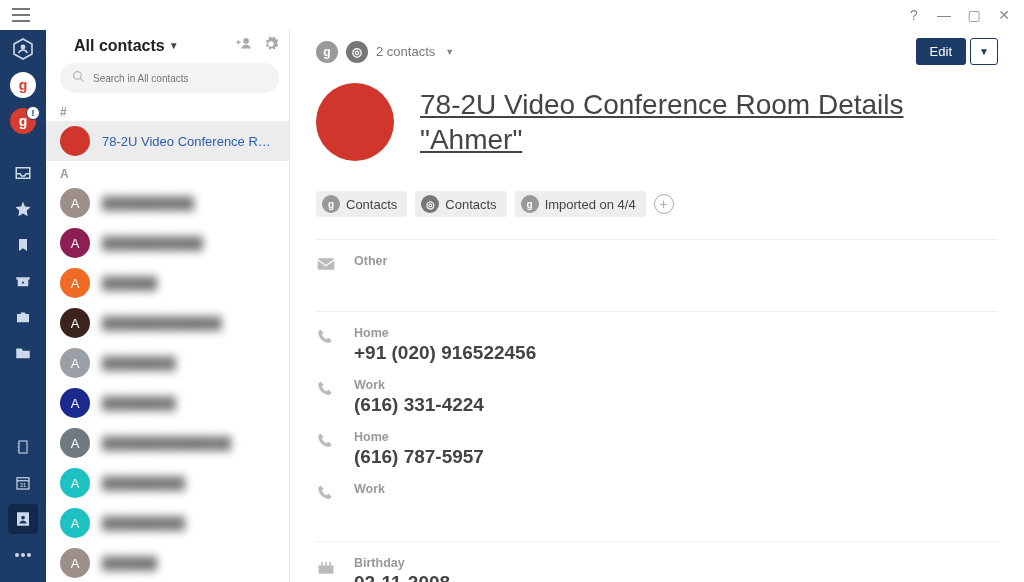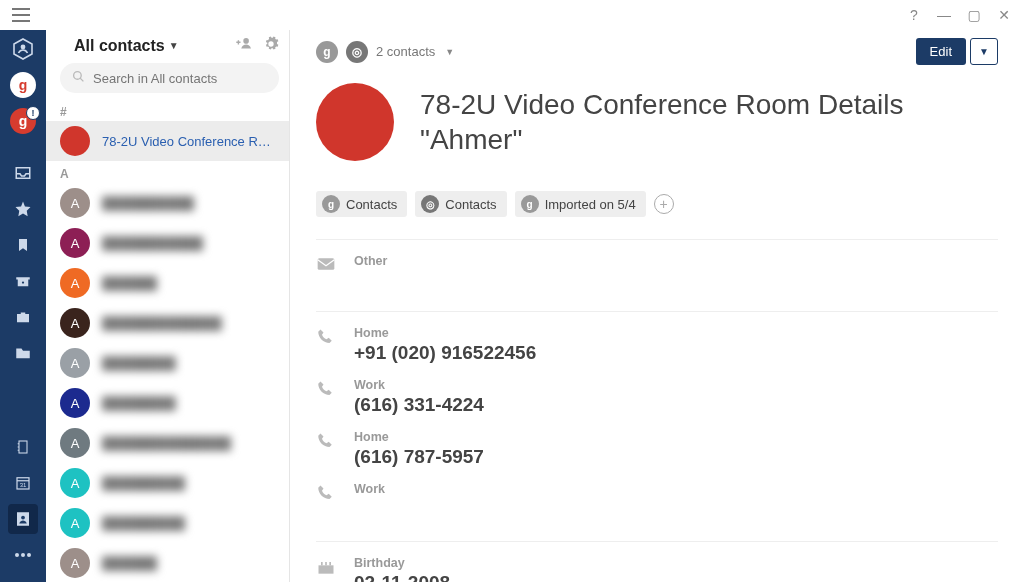--- a/index.html
+++ b/index.html
@@ -30,21 +30,21 @@
   .rail-sel { background:#11284a; border-radius:4px; }
 
   
   .listpanel { width:244px; border-right:1px solid #e5e5e5; display:flex; flex-direction:column; min-height:0; }
   .list-head { display:flex; align-items:center; padding:6px 10px 4px 28px; }
   .list-title { font-size:16px; font-weight:600; color:#222; flex:1; display:flex; align-items:center; gap:4px;}
   .list-title .caret { font-size:10px; color:#444;}
   .head-icons { display:flex; gap:10px; color:#999; }
   .head-icons span { cursor:pointer; }
   .searchbox { margin:4px 10px 6px 14px; height:30px; background:#f3f3f3; border-radius:15px; display:flex; align-items:center; padding:0 12px; color:#aaa; gap:8px;}
-  .searchbox input { border:none; background:transparent; outline:none; flex:1; font-size:13px; color:#555;}
+  .searchbox input { border:none; background:transparent; outline:none; flex:1; font-size:10px; color:#555;}
   .searchbox .mag { font-size:14px; color:#bbb;}
   .list-scroll { flex:1; overflow-y:auto; }
   .section-letter { padding:6px 14px 2px; font-size:12px; color:#999; font-weight:600;}
   .contact-row { height:40px; display:flex; align-items:center; gap:12px; padding:0 14px; cursor:pointer;}
   .contact-row.selected { background:#ececec; }
   .avatar { width:30px; height:30px; border-radius:50%; display:flex; align-items:center; justify-content:center; color:#fff; font-size:13px; font-weight:500; flex-shrink:0;}
   .contact-name { font-size:13px; color:#333; white-space:nowrap; overflow:hidden; text-overflow:ellipsis; }
   .contact-row.selected .contact-name { color:#2a5fb0; font-weight:500;}
   .contact-name.blur { filter: blur(4px); color:#777;}
 
@@ -53,21 +53,21 @@
   .detail-top { display:flex; align-items:center; justify-content:space-between; }
   .topleft { display:flex; align-items:center; gap:8px; color:#777; font-size:13px;}
   .chip { width:22px; height:22px; border-radius:50%; background:#999; color:#fff; display:inline-flex; align-items:center; justify-content:center; font-size:12px; font-weight:bold;}
   .caret-sm { font-size:9px; color:#888; margin-left:2px;}
   .topright { display:flex; gap:4px;margin-left:6px;}
   .edit-btn { background:#1c3b66; color:#fff; border:none; padding:6px 14px; border-radius:3px; font-size:13px; cursor:pointer;}
   .drop-btn { border:1px solid #1c3b66; background:#fff; color:#1c3b66; width:28px; border-radius:3px; display:flex; align-items:center; justify-content:center; cursor:pointer; font-size:10px;}
 
   .hero { display:flex; align-items:center; gap:26px; margin-top:18px;}
   .hero-avatar { width:78px; height:78px; border-radius:50%; background:#d0362c; flex-shrink:0;}
-  .hero-title { font-size:28px; color:#444; font-weight:400; line-height:1.25;}
+  .hero-title { font-size:28px; color:#444; font-weight:400; line-height:1.25;text-decoration:underline;}
 
   .tags { display:flex; gap:8px; margin-top:30px; align-items:center;}
   .tag { background:#eee; border-radius:3px; padding:4px 10px 4px 6px; display:flex; align-items:center; gap:6px; font-size:13px; color:#444;}
   .tag .mini { width:18px; height:18px; border-radius:50%; background:#999; color:#fff; font-size:10px; font-weight:bold; display:flex; align-items:center; justify-content:center;}
   .add-tag { width:20px; height:20px; border:1.5px solid #aaa; border-radius:50%; display:flex; align-items:center; justify-content:center; color:#aaa; font-size:14px; cursor:pointer;}
 
   .sect { border-top:1px solid #eee; margin-top:22px; padding-top:14px;}
   .sect:first-of-type { margin-top:30px; }
   .field { display:flex; gap:16px; margin-bottom:14px;font-weight:bold; }
   .ficon { width:22px; color:#bbb; padding-top:2px;}
@@ -290,21 +290,21 @@
       <div class="tag">
           <span class="mini">g</span>
           <span>Contacts</span>
         </div>
       <div class="tag">
           <span class="mini" style="background:#777">◎</span>
           <span>Contacts</span>
         </div>
       <div class="tag">
           <span class="mini">g</span>
-          <span>Imported on 5/4</span>
+          <span>Imported on 4/4</span>
         </div>
       <div class="add-tag">+</div>
     </div>
 
     <div class="sect">
       <div class="field">
         <div class="ficon"><svg width="20" height="16" viewBox="0 0 24 18">
               <rect x="2" y="2" width="20" height="14" rx="2"></rect>
               <path d="M2 4l10 7 10-7" fill="none" stroke="#fff" stroke-width="1.5"></path>
             </svg></div>

